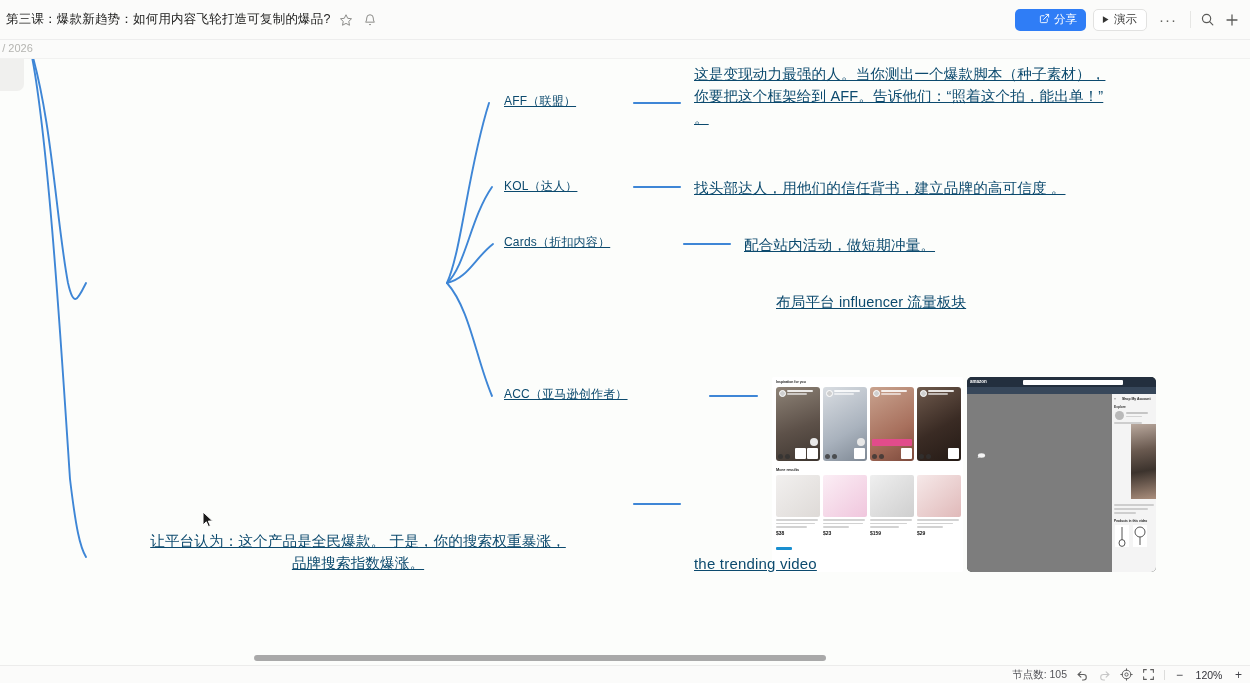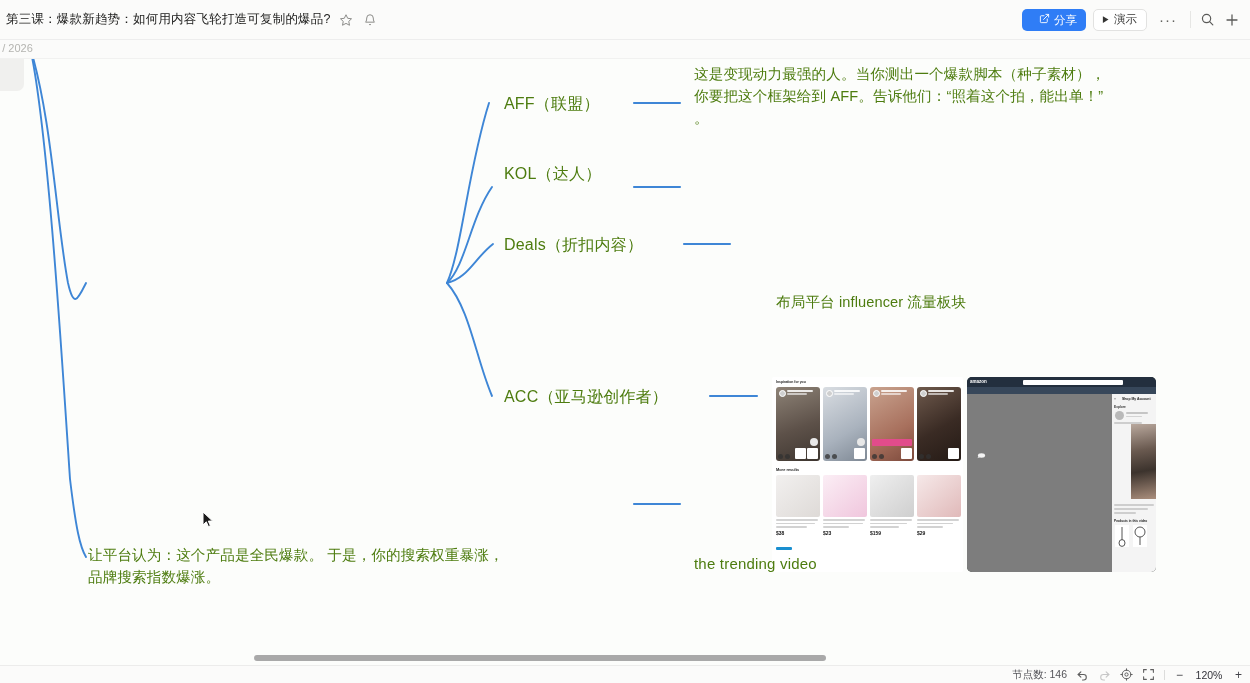--- a/index.html
+++ b/index.html
@@ -23,23 +23,23 @@
   .doc-title {
     font-size: 12.5px; color: #20201f; white-space: nowrap; letter-spacing: .2px;
   }
   .tb-icon {
     width: 17px; height: 17px; display: inline-flex; align-items: center; justify-content: center;
     color: #8b8b88; flex: none;
   }
   .tb-icon svg { display: block; }
   .topbar-right { display: flex; align-items: center; gap: 7px; padding-right: 10px; }
   .btn-share {
-    display: inline-flex; gap: 4px;
+    display: inline-flex; align-items: center; gap: 4px;
     background: #2f7df6; color: #fff; font-size: 11.5px;
-    border-radius: 5px; padding: 4px 9px 4px 17px; height: 22px; white-space: nowrap;
+    border-radius: 5px; padding: 4px 9px 4px 24px; height: 22px; white-space: nowrap;
   }
   .btn-present {
     display: inline-flex; align-items: center; gap: 4px;
     background: #fff; color: #343433; font-size: 11.5px;
     border: 1px solid #e2e2e1; border-radius: 5px; padding: 4px 9px 4px 7px; height: 22px; white-space: nowrap;
   }
   .btn-more { color: #63635f; font-size: 15px; padding: 0 5px; line-height: 12px; letter-spacing: 1px; }
   .divider-v { width: 1px; height: 17px; background: #e6e6e4; margin: 0 1px; }
 
   
@@ -55,25 +55,26 @@
   .left-stub {
     position: absolute; left: -16px; top: 49px; width: 40px; height: 42px;
     background: #f0f0ee; border-radius: 7px; z-index: 27;
   }
 
   
   .canvas { position: absolute; left: 0; top: 59px; width: 1250px; height: 588px; overflow: hidden; }
   .edges { position: absolute; left: 0; top: 0; width: 1250px; height: 624px; pointer-events: none; }
 
   .node {
-    position: absolute; color: #4d7c0f; line-height: 1.52;
+    position: absolute; color: #0c4a6e; line-height: 1.52;
     white-space: pre-wrap;
+    text-decoration: underline;
   }
   .n-root   { font-size: 16.5px; letter-spacing: .2px; }
-  .n-branch { font-size: 16px; letter-spacing: .2px; }
+  .n-branch { font-size: 12px; letter-spacing: .2px; }
   .n-leaf   { font-size: 14.6px; letter-spacing: .1px; }
   .n-cap    { font-size: 14.6px; letter-spacing: .1px; }
   .n-en     { font-size: 15px; letter-spacing: .2px; }
 
   
   .shot { position: absolute; overflow: hidden; background:#fff; }
   .shot-a { left: 772px; top: 318px; width: 191px; height: 195px; border-radius: 2px; }
   .shot-b { left: 967px; top: 318px; width: 189px; height: 195px; border-radius: 5px; background:#3f4b42; }
 
   
@@ -222,23 +223,25 @@
         <path d="M634 445 L 680 445" stroke-width="2.1"></path>
       </g>
     </svg>
 
 
     <div class="node n-branch" style="left:504px; top:33px;">AFF（联盟）</div>
     <div class="node n-leaf" style="left:694px; top:4px; width:545px;">这是变现动力最强的人。当你测出一个爆款脚本（种子素材），
 你要把这个框架给到 AFF。告诉他们：“照着这个拍，能出单！”
 。</div>
 
-    <div class="node n-branch" style="left:504px; top:103px;">KOL（达人）</div>
-
-    <div class="node n-branch" style="left:504px; top:174px;">Deals（折扣内容）</div>
+    <div class="node n-branch" style="left:504px; top:118px;">KOL（达人）</div>
+    <div class="node n-leaf" style="left:694px; top:118px; width:520px;">找头部达人，用他们的信任背书，建立品牌的高可信度 。</div>
+
+    <div class="node n-branch" style="left:504px; top:174px;">Cards（折扣内容）</div>
+    <div class="node n-leaf" style="left:744px; top:175px; width:420px;">配合站内活动，做短期冲量。</div>
 
     <div class="node n-cap" style="left:776px; top:232px;">布局平台 influencer 流量板块</div>
 
     <div class="node n-branch" style="left:504px; top:326px;">ACC（亚马逊创作者）</div>
 
     <div class="shot shot-a">
       <div class="sa-head">Inspiration for you</div>
       <div class="sa-cards">
         <div class="sa-card" style="background:linear-gradient(160deg,#8e8377,#5d5149 55%,#3e3630);">
           <div class="sa-av"></div>
@@ -363,36 +366,36 @@
           <div class="sb-th">
             <svg viewBox="0 0 14 22" width="14" height="22">
                 <circle cx="7" cy="7" r="5" stroke="#555" stroke-width="1" fill="none"></circle>
                 <path d="M7 12 L7 20" stroke="#555" stroke-width="1" fill="none"></path>
               </svg>
           </div>
         </div>
       </div>
     </div>
 
-    <div class="node n-leaf" style="left:88px; top:485px; width:540px;">让平台认为：这个产品是全民爆款。 于是，你的搜索权重暴涨，
+    <div class="node n-leaf" style="left:88px; top:471px; width:540px;text-align:center;">让平台认为：这个产品是全民爆款。 于是，你的搜索权重暴涨，
 品牌搜索指数爆涨。</div>
     <div class="node n-en" style="left:694px; top:494px;">the trending video</div>
 
     <div class="cursor-main">
       <svg viewBox="0 0 13 17" width="13" height="17">
           <path d="M1 1 L1 14 L4.3 10.8 L6.4 15.6 L8.4 14.7 L6.3 10.1 L10.6 10 Z" fill="#1a1a1a" stroke="#fff" stroke-width="1"></path>
         </svg>
     </div>
   </div>
 
   <div class="hscroll-track"></div>
   <div class="hscroll-thumb"></div>
 
   <div class="statusbar">
-    <div class="st-text">节点数: 146</div>
+    <div class="st-text">节点数: 105</div>
     <span class="st-ic">
       <svg viewBox="0 0 24 24" width="13" height="13" fill="none" stroke="#5e5e5e" stroke-width="2" stroke-linecap="round" stroke-linejoin="round">
           <path d="M9 7L4 12l5 5"></path>
           <path d="M4 12h10a5 5 0 0 1 0 10h-2"></path>
         </svg>
     </span>
     <span class="st-ic disabled">
       <svg viewBox="0 0 24 24" width="13" height="13" fill="none" stroke="#c6c6c6" stroke-width="2" stroke-linecap="round" stroke-linejoin="round">
           <path d="M15 7l5 5-5 5"></path>
           <path d="M20 12H10a5 5 0 0 0 0 10h2"></path>

